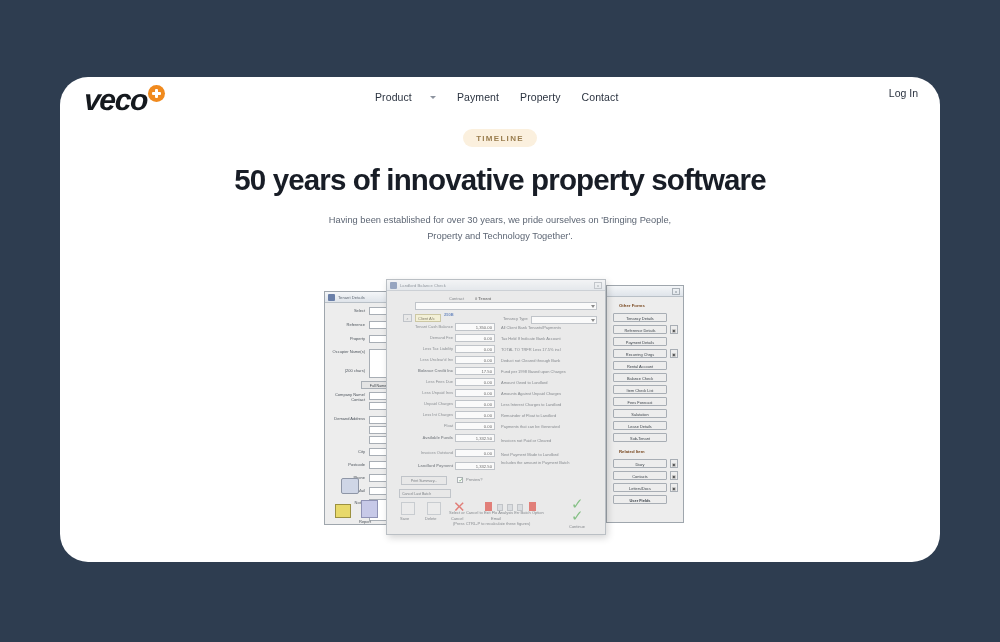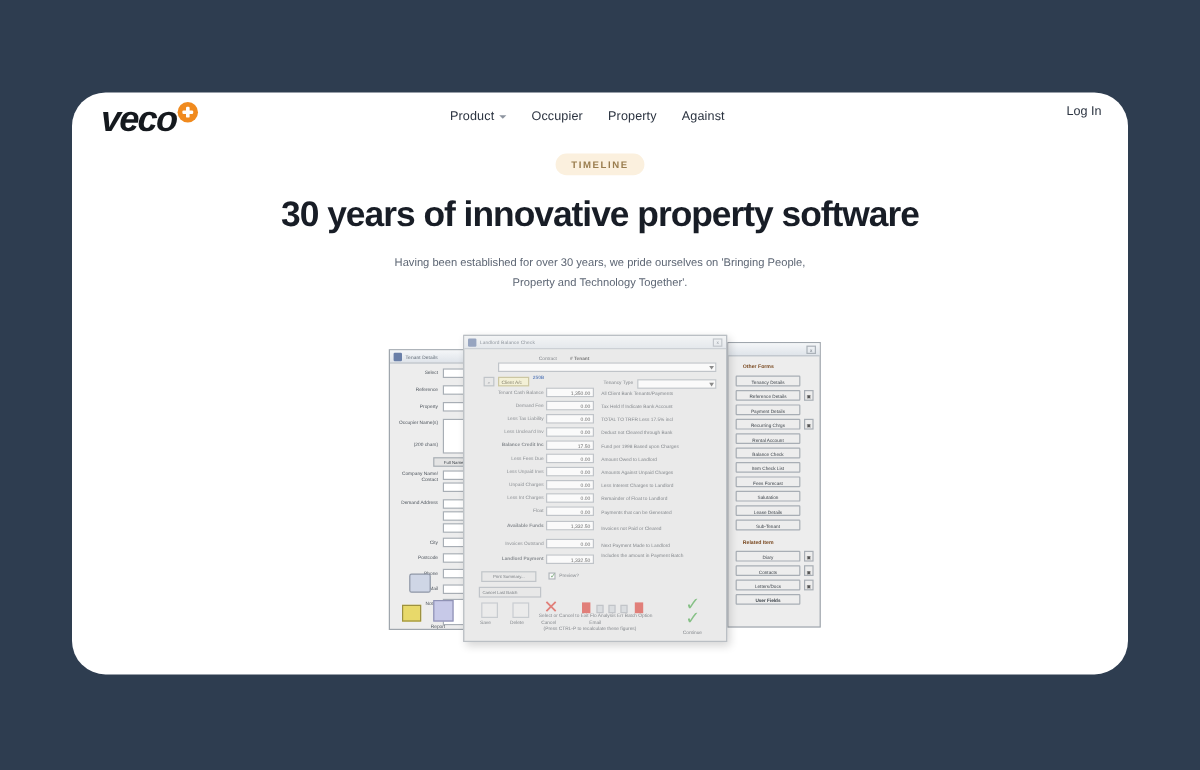--- a/index.html
+++ b/index.html
@@ -39,21 +39,21 @@
   }
   .logo-plus::before { left: 50%; top: 4px; width: 2.6px; height: 9px; margin-left: -1.3px; }
   .logo-plus::after { top: 50%; left: 4px; height: 2.6px; width: 9px; margin-top: -1.3px; }
 
   .nav {
     position: absolute; left: 315px; top: 14px;
     display: flex; align-items: center; gap: 21px;
   }
   .nav-item {
     font-size: 10.5px; color: #2b3340; letter-spacing: 0.1px;
-    display: flex; align-items: center; gap: 4px; cursor: pointer;
+    display: flex; align-items: center; gap: 18px; cursor: pointer;
   }
   .chev {
     width: 0; height: 0; border-left: 3.2px solid transparent;
     border-right: 3.2px solid transparent; border-top: 3.6px solid #8d949f;
     margin-top: 1px;
   }
 
   .header-right {
     position: absolute; right: 22px; top: 10px;
     display: flex; align-items: center; gap: 18px;
@@ -182,38 +182,38 @@
         <span class="logo-word">veco</span>
         <span class="logo-plus"></span>
       </div>
 
       <div class="nav">
         <div class="nav-item">
           <span>Product</span>
           <span class="chev"></span>
         </div>
         <div class="nav-item">
-          <span>Occupier</span>
+          <span>Payment</span>
         </div>
         <div class="nav-item">
           <span>Property</span>
         </div>
         <div class="nav-item">
-          <span>Against</span>
+          <span>Contact</span>
         </div>
       </div>
 
       <div class="header-right">
         <span class="login">Log In</span>
       </div>
     </div>
 
     <div class="hero">
       <span class="badge">TIMELINE</span>
-      <h1 class="headline">30 years of innovative property software</h1>
+      <h1 class="headline">50 years of innovative property software</h1>
       <p class="subhead">Having been established for over 30 years, we pride ourselves on 'Bringing People, Property and Technology Together'.</p>
     </div>
 
     <div class="shot">
       <div class="blurwrap" style="position:absolute;inset:0;">
 
         <div class="win win-back">
           <div class="titlebar">
             <span class="tb-ico"></span>
             <span class="tb-txt">Tenant Details</span>

